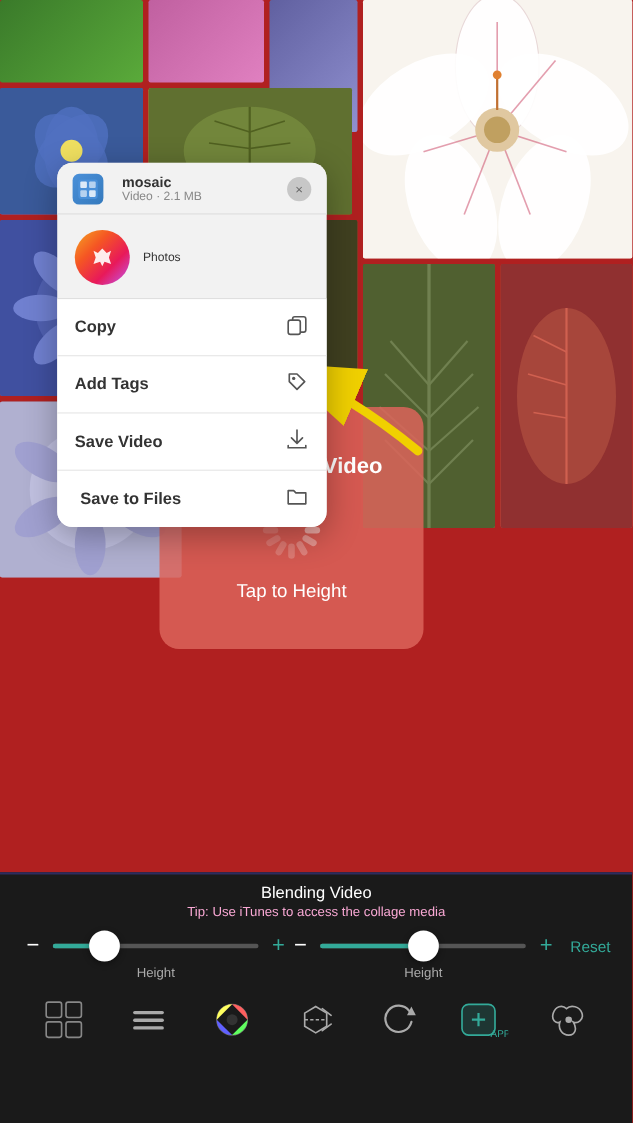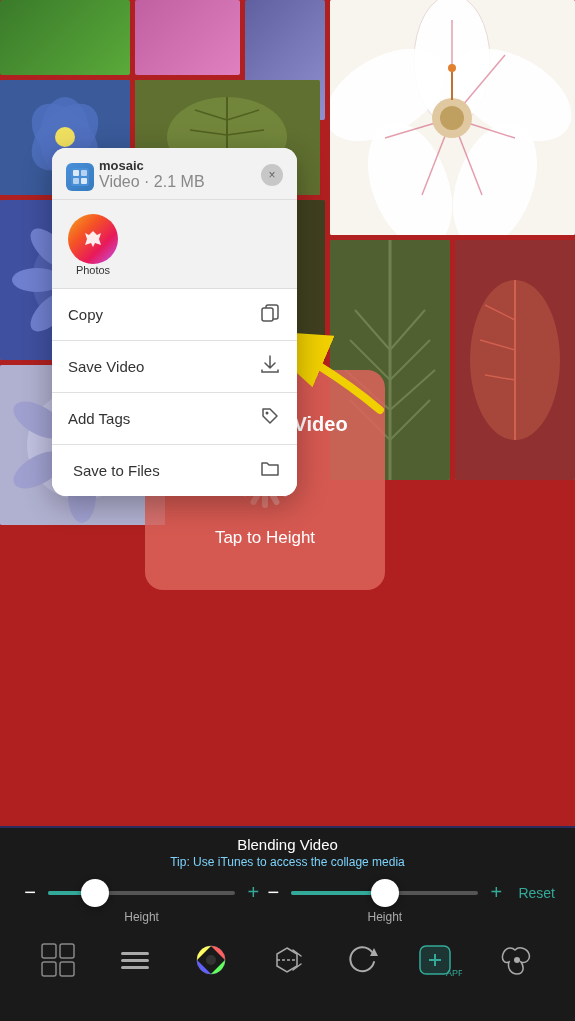--- a/index.html
+++ b/index.html
@@ -85,43 +85,43 @@
       background: #f2f2f2;
       padding: 10px 14px 8px;
       display: flex;
       align-items: center;
       justify-content: space-between;
       border-bottom: 1px solid #ddd;
     }
 
     .share-header-left {
       display: flex;
-      align-items: flex-end;
-      gap: 5px;
+      align-items: flex-start;
+      gap: 17px;
     }
 
     .share-app-icon {
       width: 28px;
       height: 28px;
       background: linear-gradient(135deg, #4a90d9, #357abd);
       border-radius: 6px;
       display: flex;
       align-items: center;
       justify-content: center;
       font-size: 14px;
     }
 
     .share-app-name {
       font-size: 13px;
       font-weight: 600;
       color: #333;
     }
 
     .share-app-size {
-      font-size: 16px;
+      font-size: 11px;
       color: #888;
     }
 
     .share-close-btn {
       width: 22px;
       height: 22px;
       background: #c7c7c7;
       border-radius: 50%;
       display: flex;
       align-items: center;
@@ -133,23 +133,23 @@
 
     .share-icons-row {
       display: flex;
       gap: 18px;
       padding: 14px 16px 12px;
       border-bottom: 1px solid #ddd;
     }
 
     .share-icon-item {
       display: flex;
-      flex-direction: column;
-      align-items: center;
-      gap: 0;
+      flex-direction: row;
+      align-items: center;
+      gap: 12px;
     }
 
     .share-icon-circle {
       width: 50px;
       height: 50px;
       border-radius: 50%;
       display: flex;
       align-items: center;
       justify-content: center;
     }
@@ -168,20 +168,21 @@
     }
 
     .share-menu-item {
       display: flex;
       align-items: center;
       justify-content: space-between;
       padding: 12px 16px;
       border-bottom: 1px solid #e0e0e0;
       cursor: pointer;
       background: white;
+      font-weight: bold;
     }
 
     .share-menu-item:last-child {
       border-bottom: none;
       padding-left: 21px;
     }
 
     .share-menu-label {
       font-size: 15px;
       color: #333;
@@ -191,35 +192,35 @@
       font-size: 18px;
       color: #555;
     }
 
     
     .bottom-toolbar {
       position: absolute;
       bottom: 0;
       left: 0;
       width: 575px;
-      height: 195px;
+      height: 228px;
       background: #1a1a1a;
       border-top: 2px solid #2c2c5e;
     }
 
     .toolbar-title {
       color: white;
       font-size: 15px;
       font-weight: 500;
       text-align: center;
       margin-top: 8px;
     }
 
     .toolbar-subtitle {
-      color: #7dd3fc;
+      color: #f9a8d4;
       font-size: 12px;
       text-align: center;
       margin-top: 2px;
     }
 
     .sliders-row {
       display: flex;
       align-items: center;
       padding: 8px 20px;
       gap: 0;
@@ -547,34 +548,34 @@
   <div class="share-menu-item">
     <span class="share-menu-label">Copy</span>
     <span class="share-menu-icon">
       <svg width="22" height="22" viewBox="0 0 22 22" xmlns="http://www.w3.org/2000/svg">
         <rect x="7" y="4" width="12" height="14" rx="2" fill="none" stroke="#555" stroke-width="1.5"></rect>
         <rect x="3" y="7" width="11" height="13" rx="2" fill="white" stroke="#555" stroke-width="1.5"></rect>
       </svg>
     </span>
   </div>
   <div class="share-menu-item">
+    <span class="share-menu-label">Add Tags</span>
+    <span class="share-menu-icon">
+      <svg width="22" height="22" viewBox="0 0 22 22" xmlns="http://www.w3.org/2000/svg">
+        <path d="M4 4 L11 4 L18 11 L11 18 L4 11 Z" stroke="#555" stroke-width="1.5" fill="none" stroke-linejoin="round"></path>
+        <circle cx="8" cy="8" r="1.5" fill="#555"></circle>
+      </svg>
+    </span>
+  </div>
+  <div class="share-menu-item">
     <span class="share-menu-label">Save Video</span>
     <span class="share-menu-icon">
       <svg width="22" height="22" viewBox="0 0 22 22" xmlns="http://www.w3.org/2000/svg">
         <path d="M11 3 L11 15 M6 10 L11 15 L16 10" stroke="#555" stroke-width="1.5" fill="none" stroke-linecap="round" stroke-linejoin="round"></path>
         <path d="M3 17 L3 19 L19 19 L19 17" stroke="#555" stroke-width="1.5" fill="none" stroke-linecap="round"></path>
-      </svg>
-    </span>
-  </div>
-  <div class="share-menu-item">
-    <span class="share-menu-label">Add Tags</span>
-    <span class="share-menu-icon">
-      <svg width="22" height="22" viewBox="0 0 22 22" xmlns="http://www.w3.org/2000/svg">
-        <path d="M4 4 L11 4 L18 11 L11 18 L4 11 Z" stroke="#555" stroke-width="1.5" fill="none" stroke-linejoin="round"></path>
-        <circle cx="8" cy="8" r="1.5" fill="#555"></circle>
       </svg>
     </span>
   </div>
   <div class="share-menu-item">
     <span class="share-menu-label">Save to Files</span>
     <span class="share-menu-icon">
       <svg width="22" height="22" viewBox="0 0 22 22" xmlns="http://www.w3.org/2000/svg">
         <path d="M3 6 L3 18 L19 18 L19 8 L10 8 L8 6 Z" stroke="#555" stroke-width="1.5" fill="none" stroke-linejoin="round"></path>
       </svg>
     </span>

